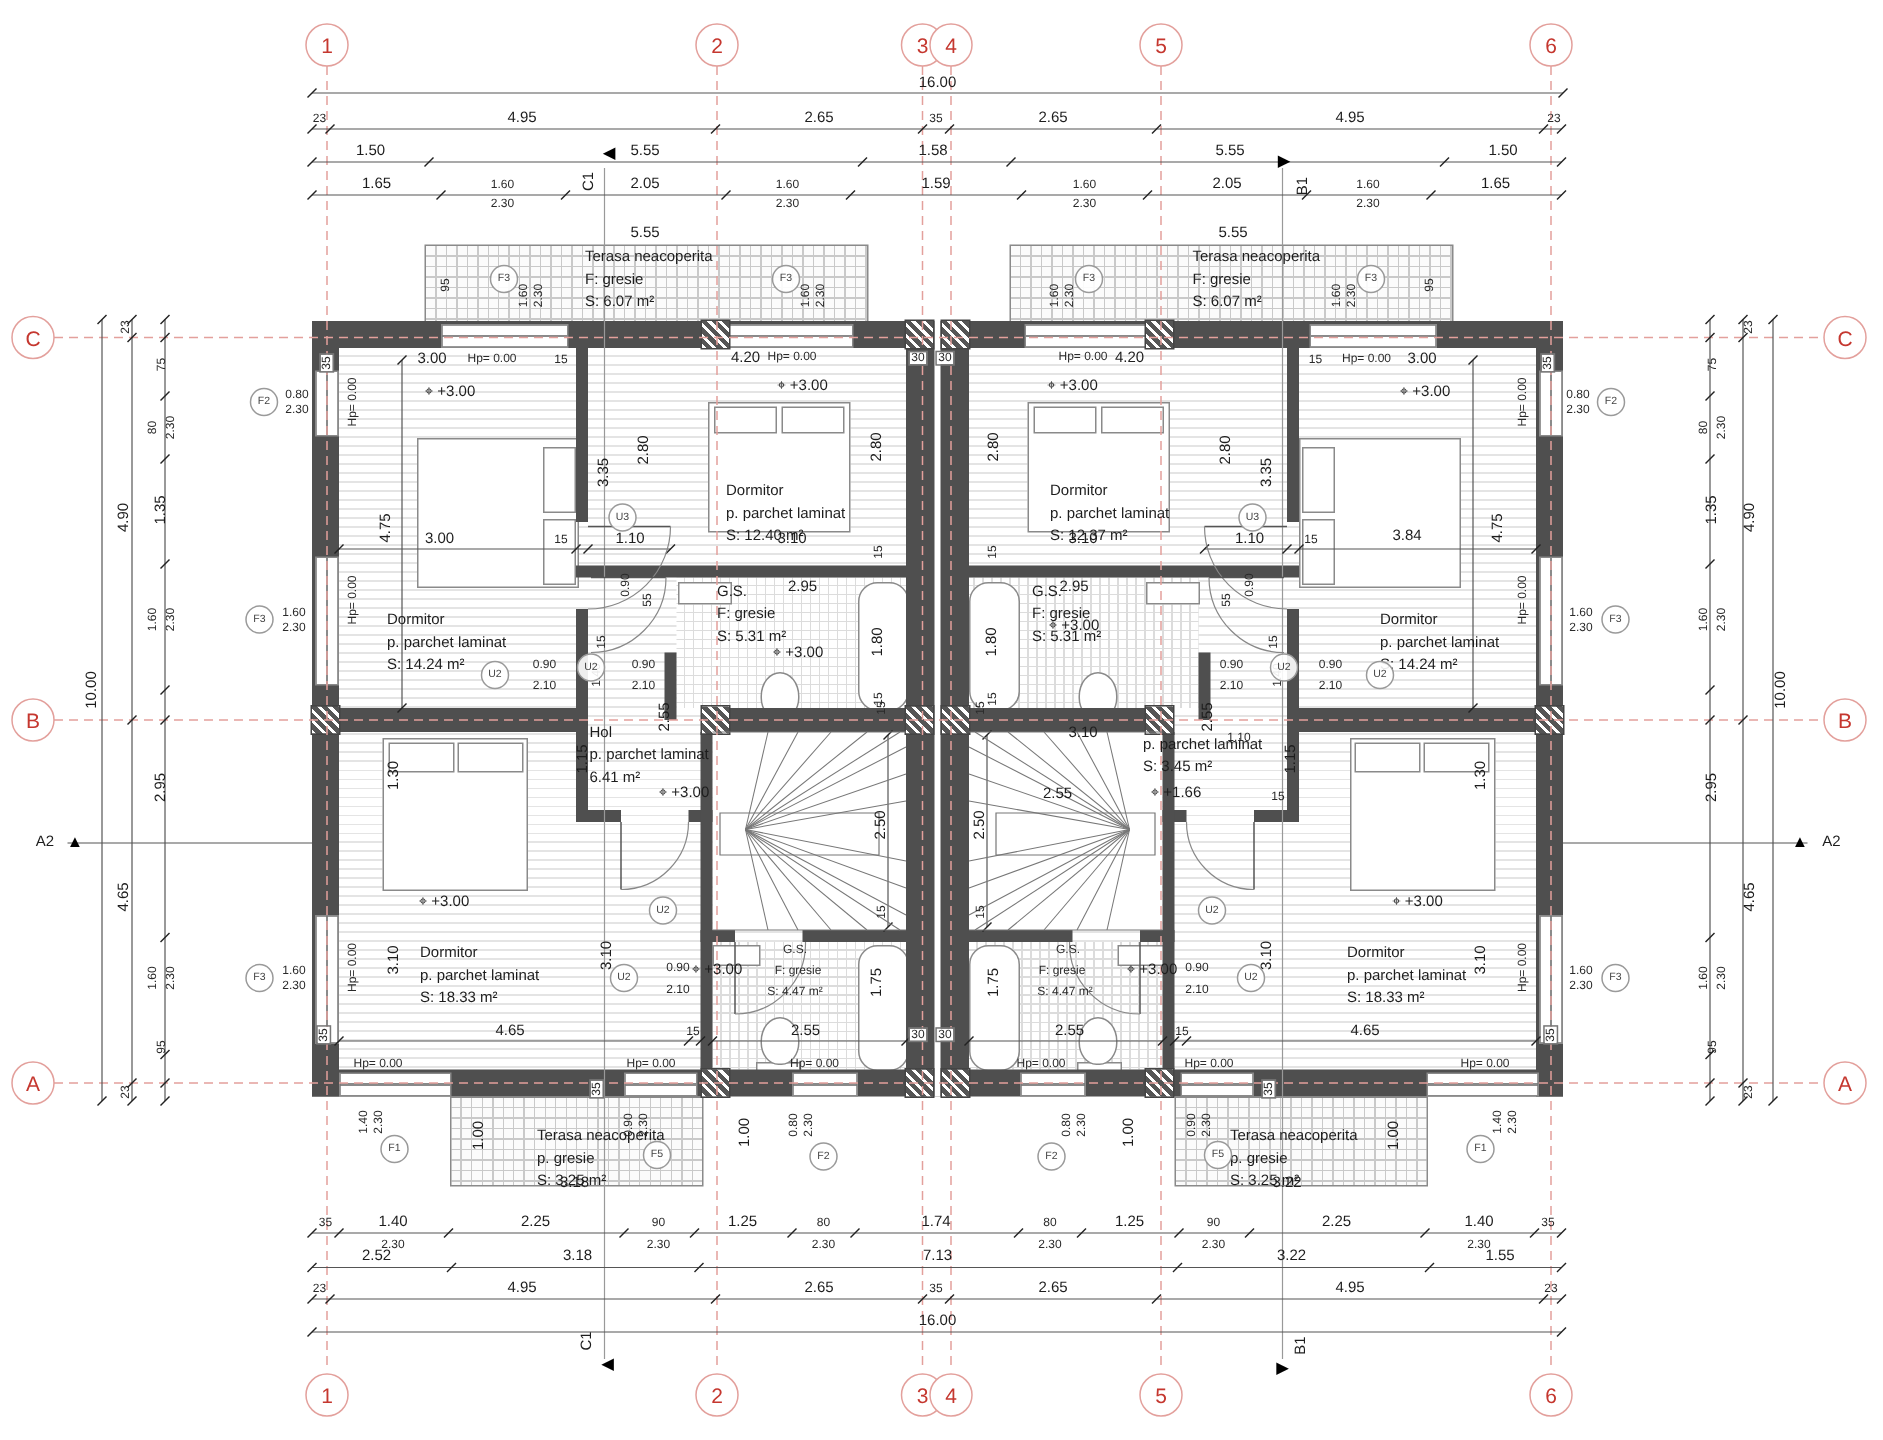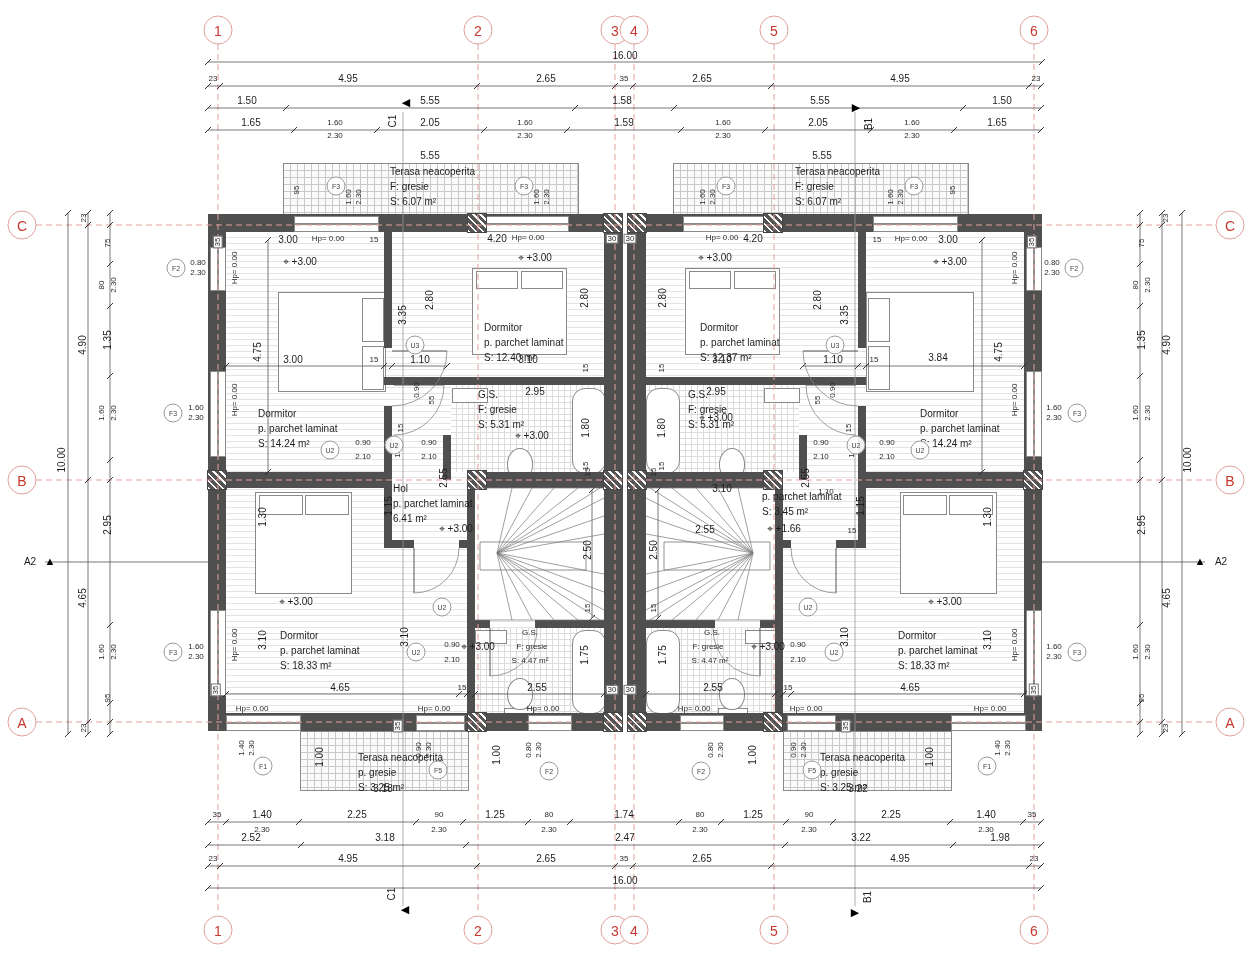--- a/index.html
+++ b/index.html
@@ -398,23 +398,23 @@
     <div class="ann s" style="left: 700px; top: 830px;">2.30</div>
     <div class="ann" style="left: 753px; top: 815px;">1.25</div>
     <div class="ann s" style="left: 809px; top: 815px;">90</div>
     <div class="ann s" style="left: 809px; top: 830px;">2.30</div>
     <div class="ann" style="left: 891px; top: 815px;">2.25</div>
     <div class="ann" style="left: 986px; top: 815px;">1.40</div>
     <div class="ann s" style="left: 986px; top: 830px;">2.30</div>
     <div class="ann s" style="left: 1032px; top: 815px;">35</div>
     <div class="ann" style="left: 251px; top: 838px;">2.52</div>
     <div class="ann" style="left: 385px; top: 838px;">3.18</div>
-    <div class="ann" style="left: 625px; top: 838px;">2.47</div>
+    <div class="ann" style="left: 625px; top: 838px;">7.13</div>
     <div class="ann" style="left: 861px; top: 838px;">3.22</div>
-    <div class="ann" style="left: 1000px; top: 838px;">1.98</div>
+    <div class="ann" style="left: 1000px; top: 838px;">1.55</div>
     <div class="ann s" style="left: 213px; top: 859px;">23</div>
     <div class="ann" style="left: 348px; top: 859px;">4.95</div>
     <div class="ann" style="left: 546px; top: 859px;">2.65</div>
     <div class="ann s" style="left: 624px; top: 859px;">35</div>
     <div class="ann" style="left: 702px; top: 859px;">2.65</div>
     <div class="ann" style="left: 900px; top: 859px;">4.95</div>
     <div class="ann s" style="left: 1034px; top: 859px;">23</div>
     <div class="ann" style="left: 625px; top: 881px;">16.00</div>
     <div class="ann r" style="left: 392px; top: 894px;">C1</div>
     <div class="ann tri" style="left: 405px; top: 910px;">◀</div>

